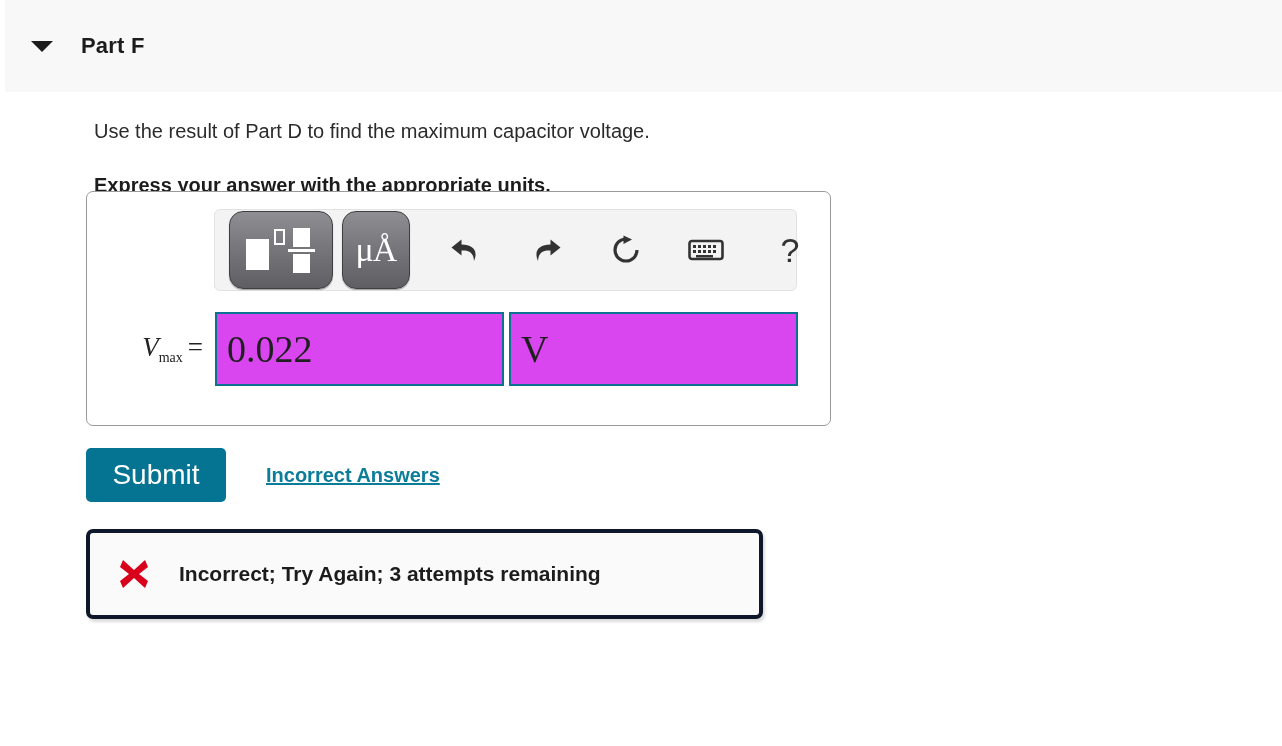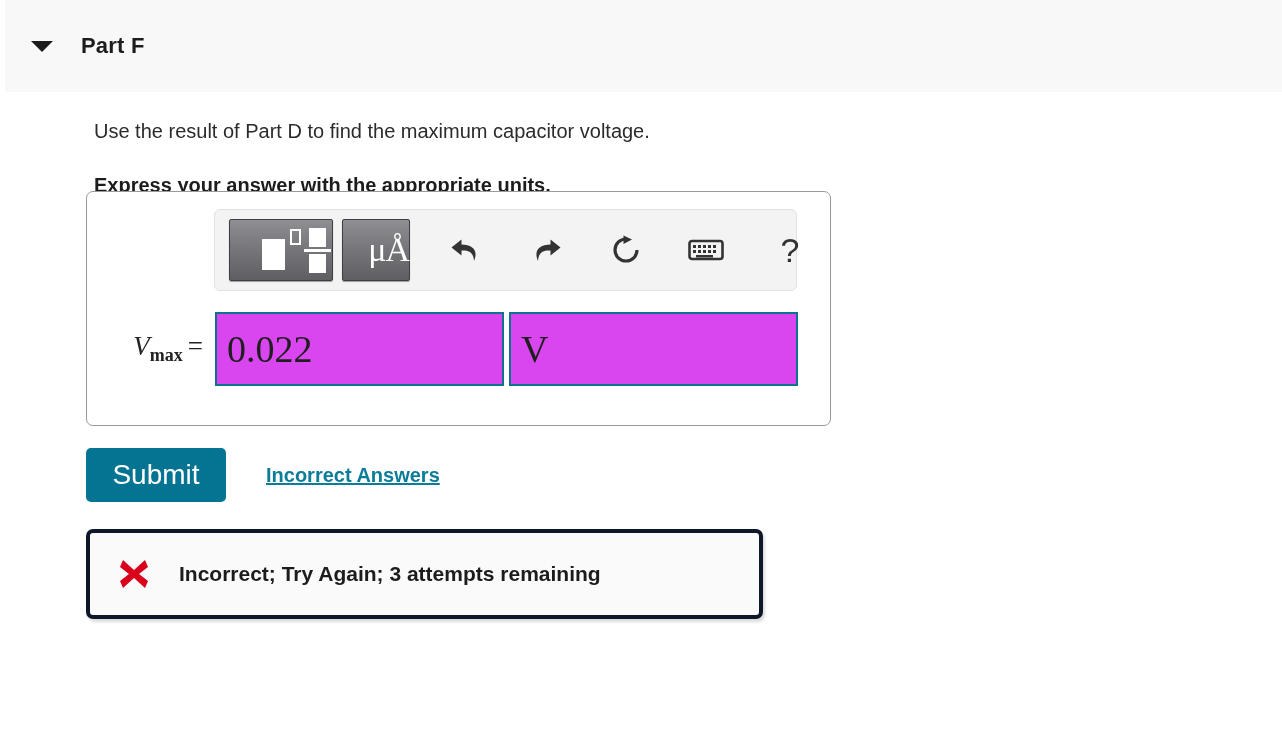--- a/index.html
+++ b/index.html
@@ -112,28 +112,28 @@
     width: 583px;
     height: 82px;
     background: #f3f3f3;
     border: 1px solid #e2e2e2;
     border-radius: 6px;
     display: flex;
     align-items: center;
     padding-left: 14px;
   }
   .tb-btn {
-    height: 62px;
-    border-radius: 2px;
+    height: 78px;
+    border-radius: 14px;
     background: linear-gradient(to bottom, #8e8e93 0%, #77777c 45%, #5e5e63 100%);
     border: 1px solid #3d3d42;
     box-shadow: 0 1px 1px rgba(0,0,0,0.35);
     display: flex;
     align-items: center;
-    justify-content: flex-end;
+    justify-content: center;
     cursor: pointer;
     flex: none;
   }
   .tb-btn.template { width: 104px; margin-right: 9px; }
   .tb-btn.units { width: 68px; margin-right: 22px; }
 
   
   .tmpl-icon { position: relative; width: 70px; height: 46px; }
   .tmpl-icon .big-box {
     position: absolute; left: 0; top: 12px;
@@ -197,23 +197,22 @@
     text-align: right;
     padding-right: 12px;
     font-family: "Liberation Serif", serif;
     font-size: 27px;
     color: #222222;
     white-space: nowrap;
   }
   .var-label .v-italic { font-style: italic; }
   .var-label .v-sub {
     font-style: normal;
-    font-size: 18px;
+    font-size: 14px;
     vertical-align: sub;
-    font-weight: bold;
   }
   .var-label .eq { font-style: normal; margin-left: 5px; }
 
   .ans-field {
     height: 74px;
     border: 2px solid #0b7290;
     background: #d946ef;
     display: flex;
     align-items: center;
     padding-left: 10px;

